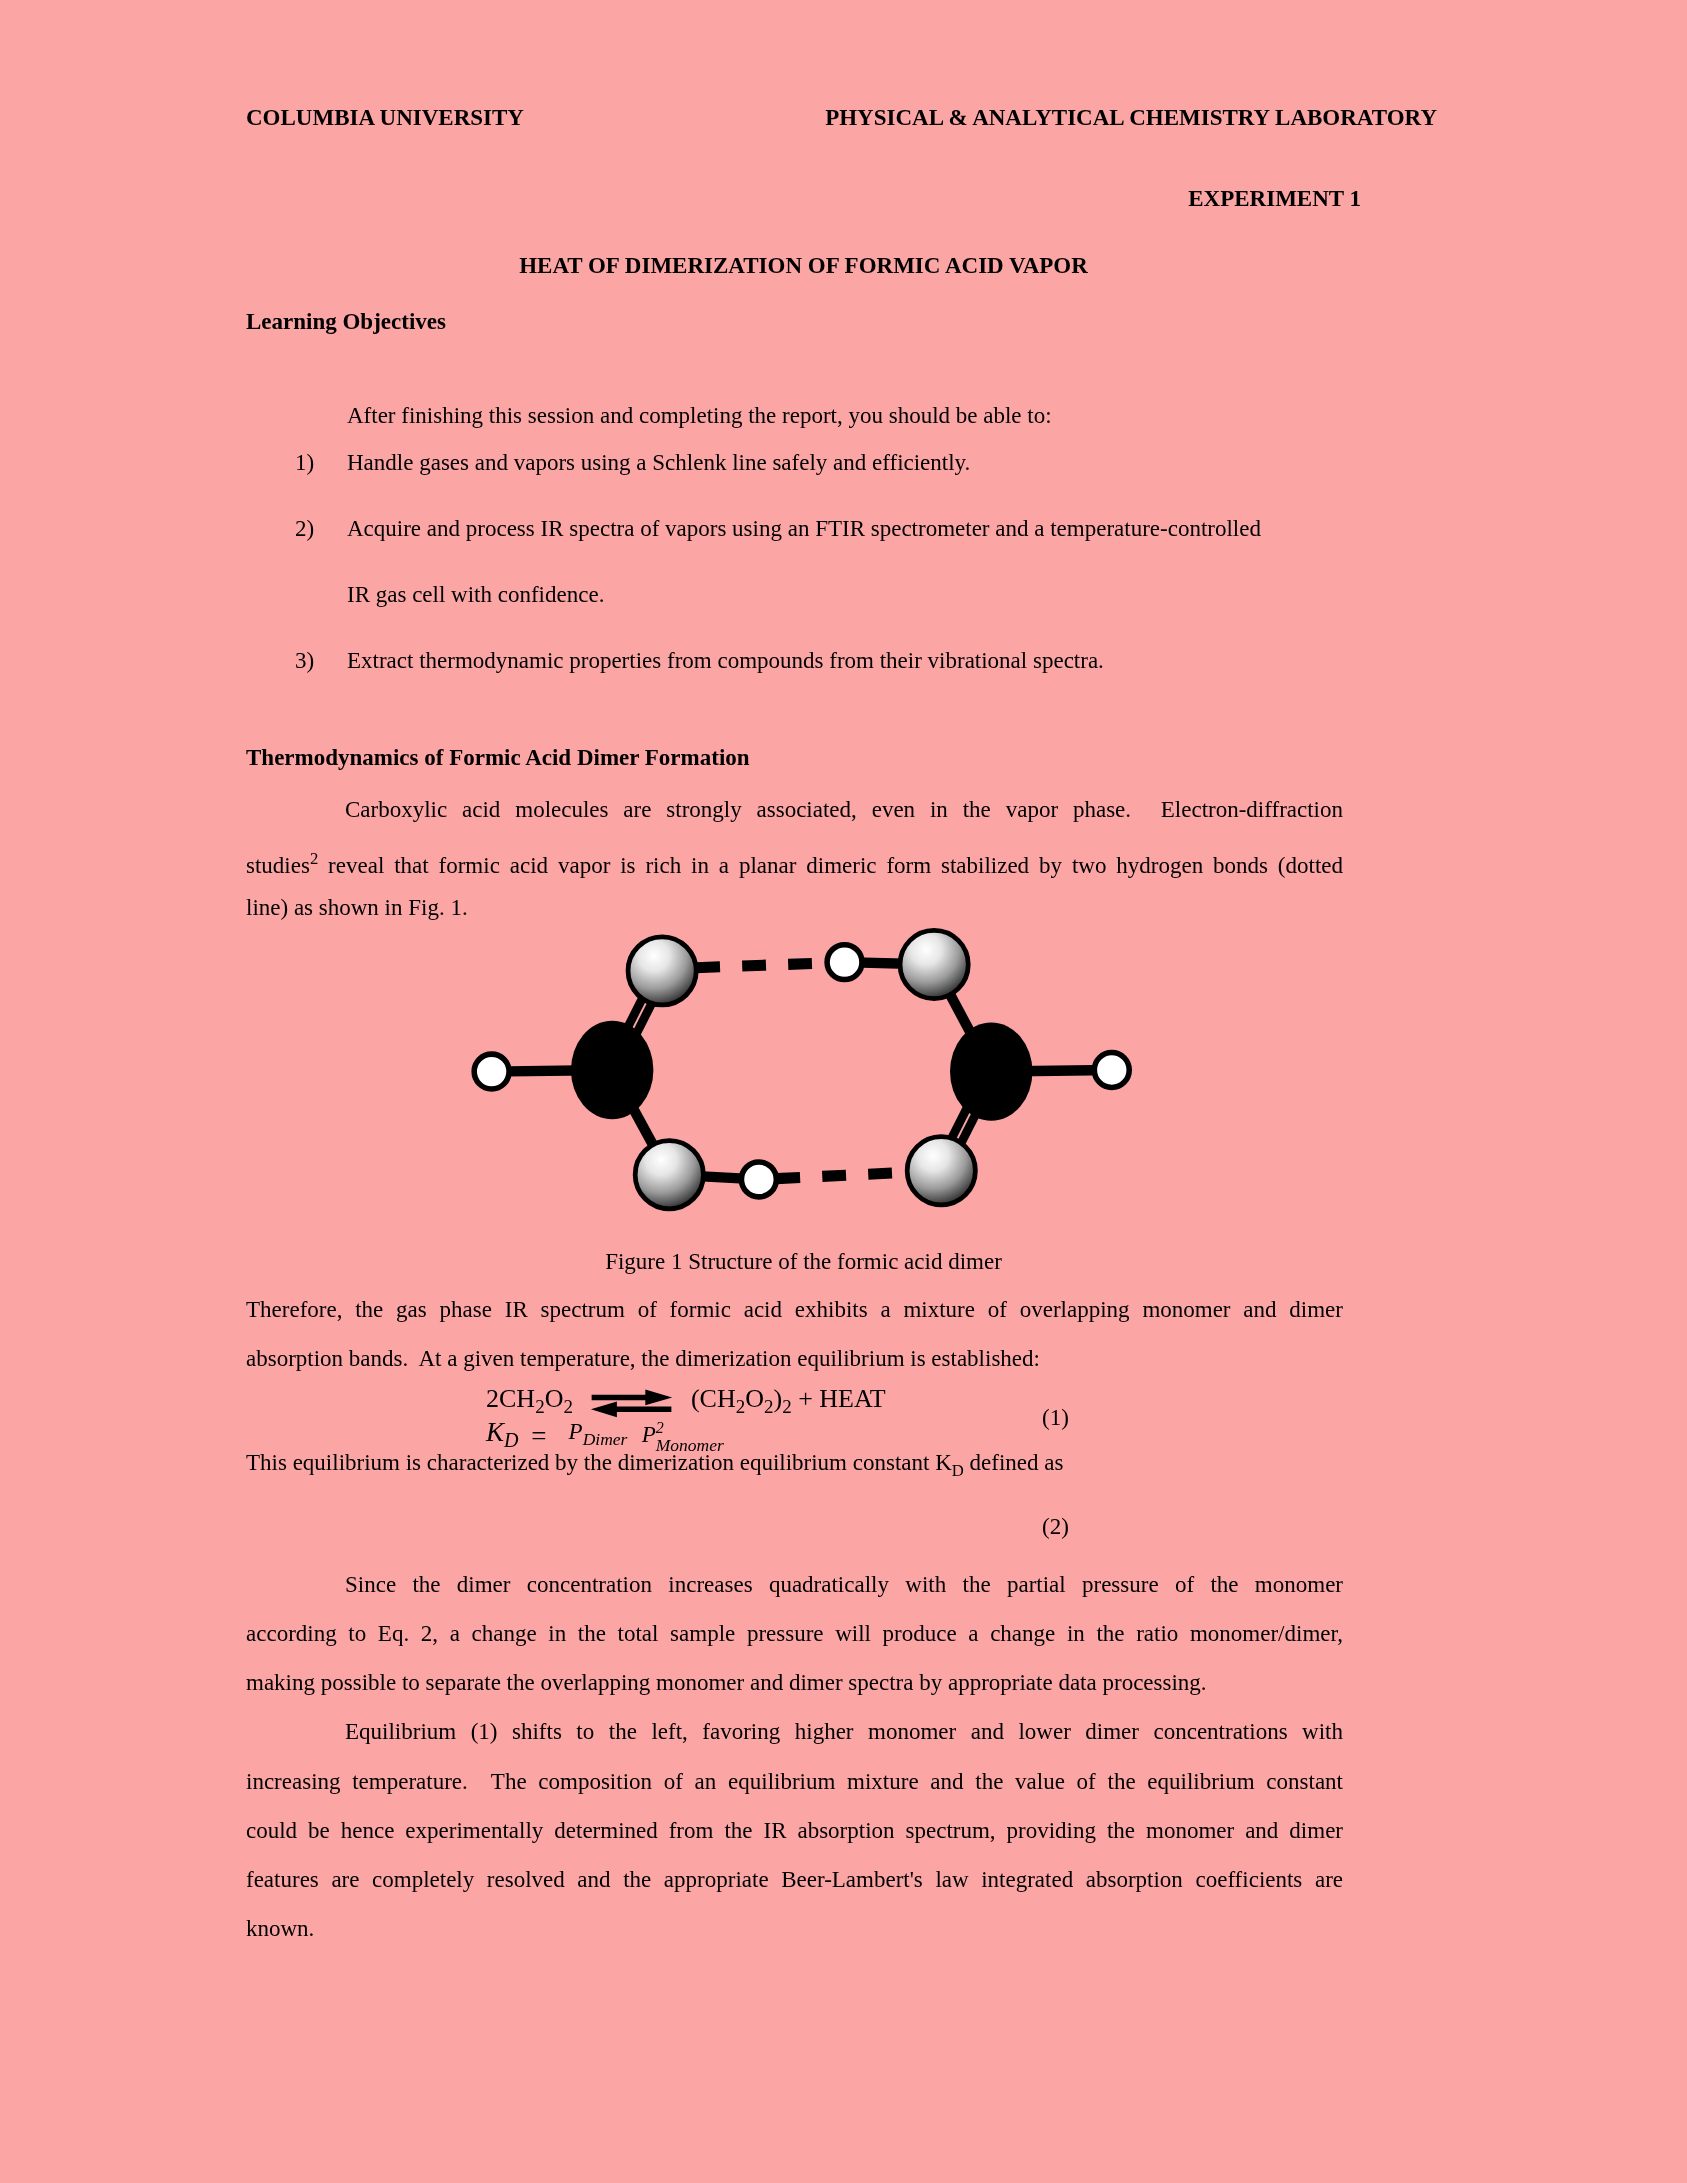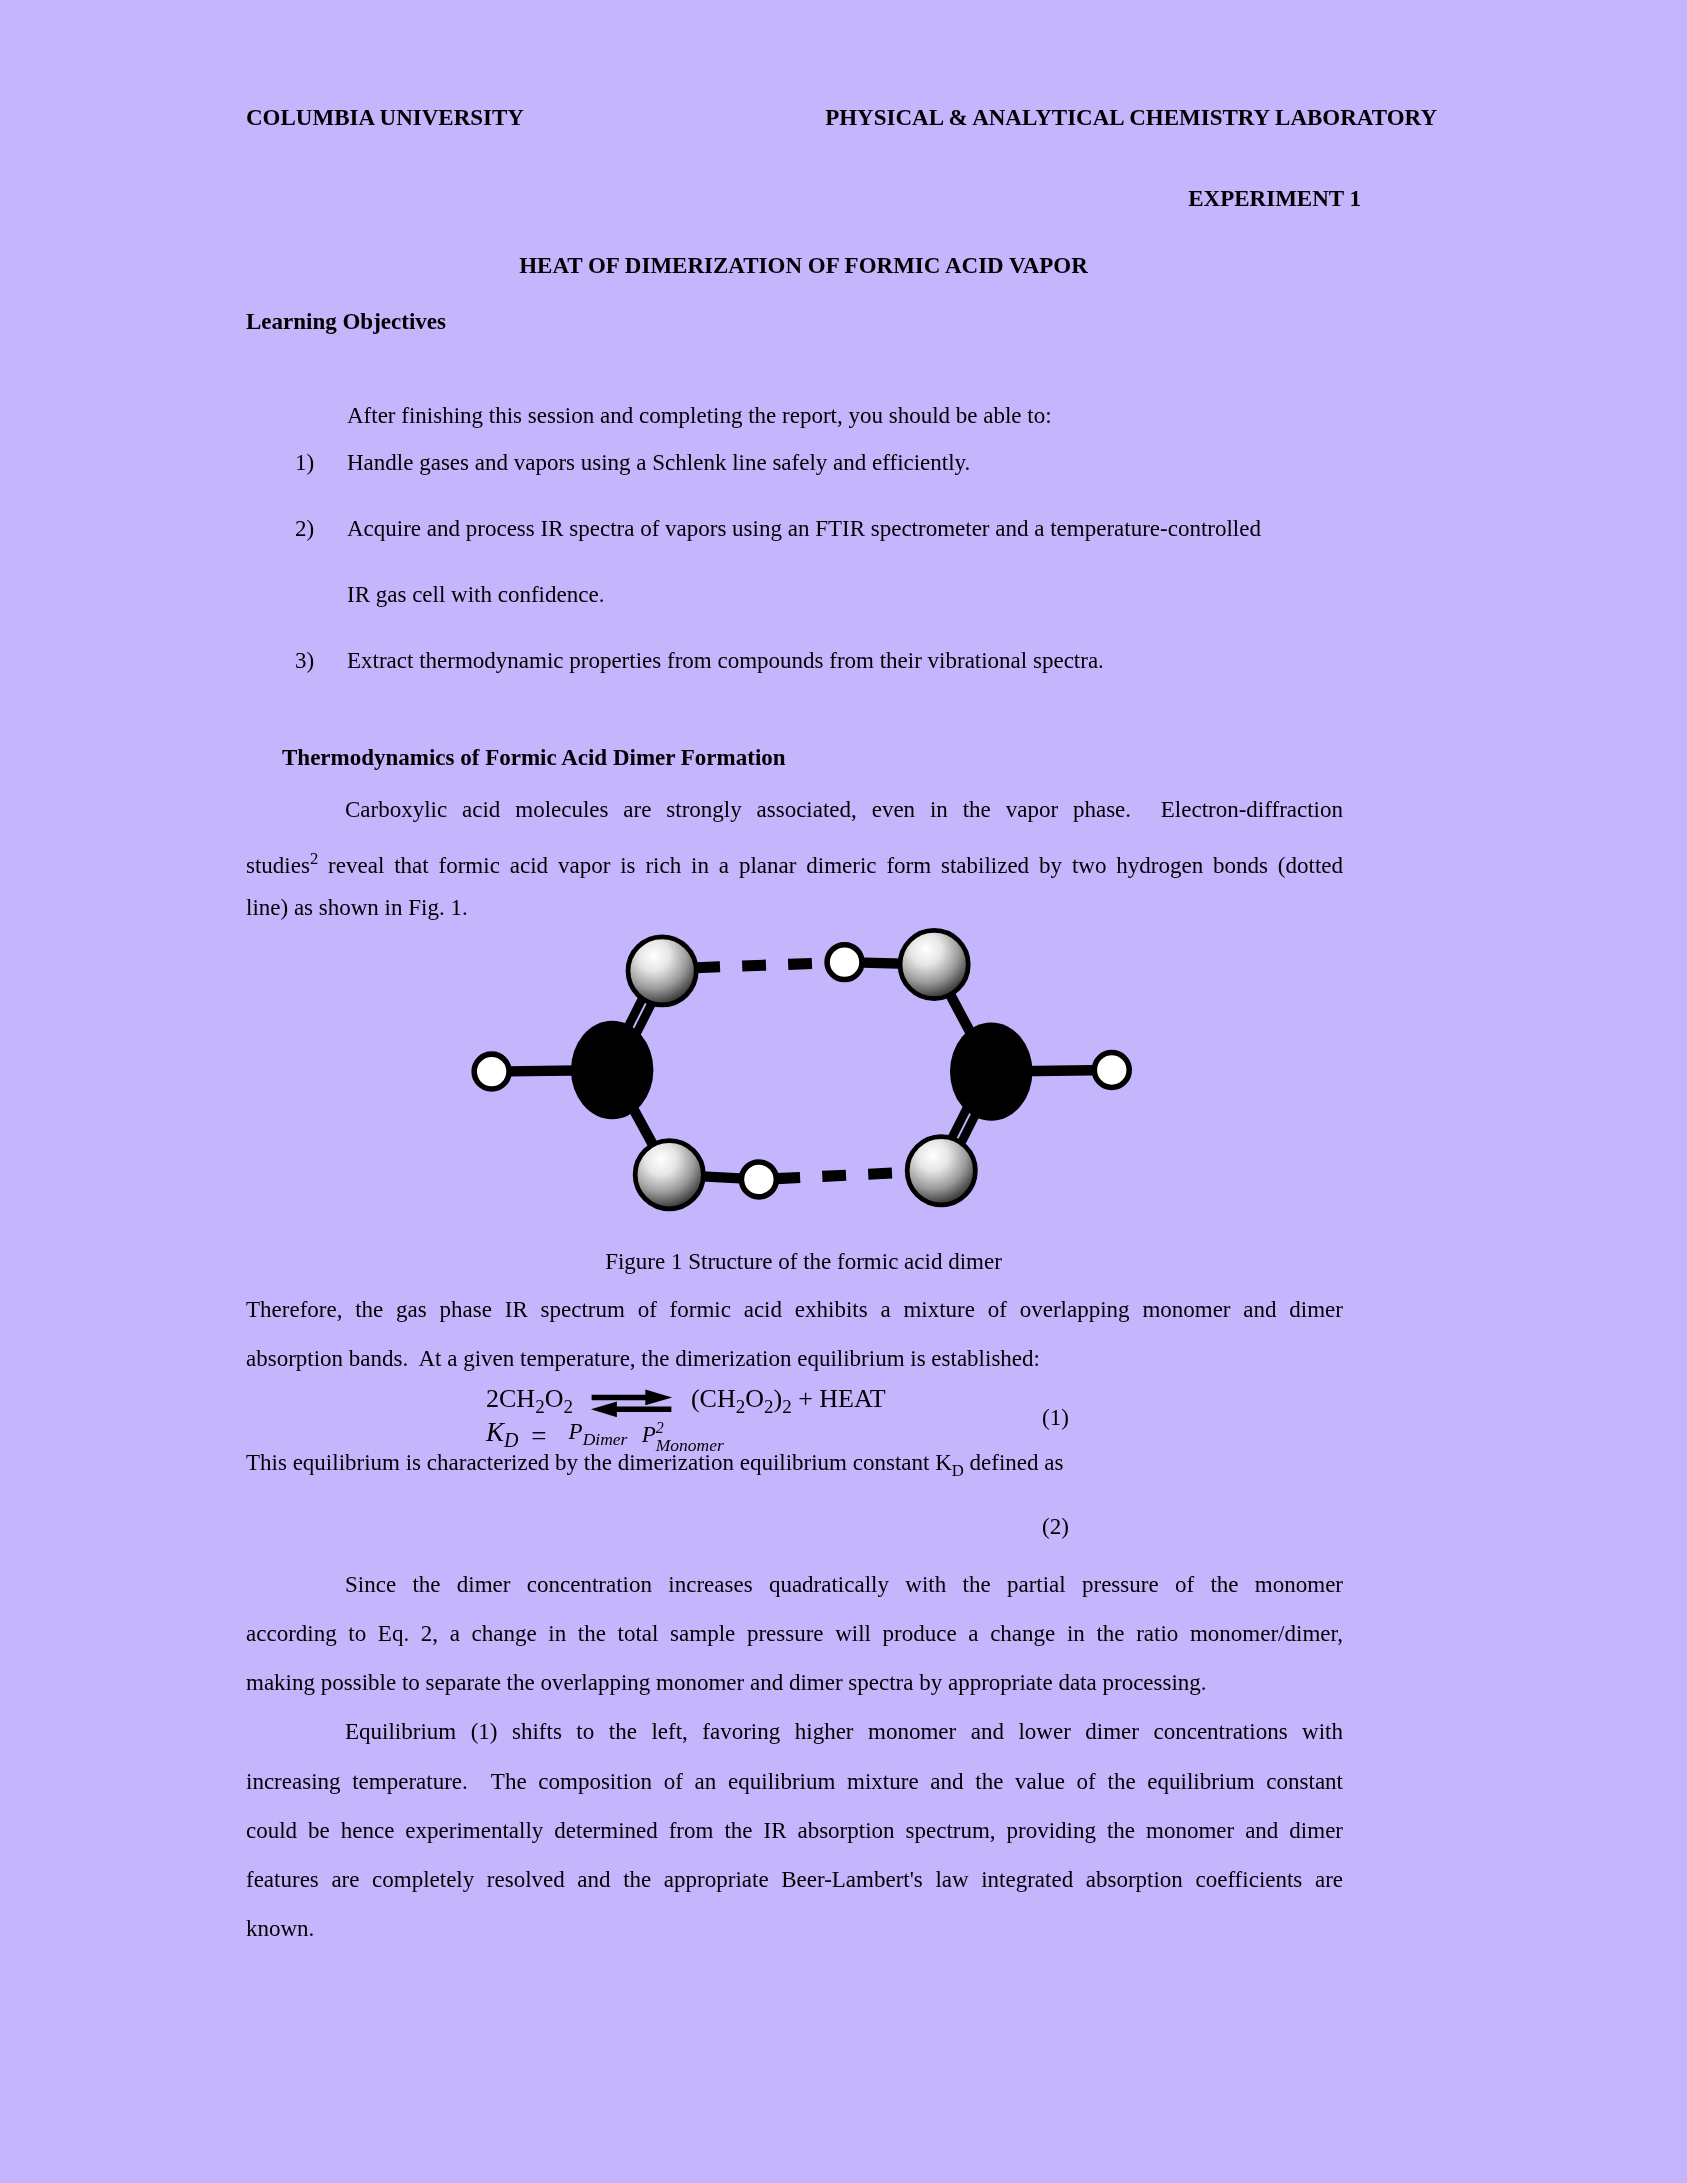--- a/index.html
+++ b/index.html
@@ -1,19 +1,19 @@
 <!DOCTYPE html>
 <html style="font-size:12.7px"><head>
 <meta charset="utf-8">
 <style>
   html,body { margin:0; padding:0; background:#888; }
   .page {
     position:relative;
     width:1687px; height:2183px;
-    background:#c4b5fd;
+    background:#fca5a5;
     font-family:"Liberation Serif", serif;
     color:#000;
     overflow:hidden;
     margin:0 auto;
   }
   .ln {
     position:absolute;
     font-size:23px;
     white-space:pre;
     line-height:32px;
@@ -83,21 +83,21 @@
   <div class="ln" style="left:295px; top:447px;">1)</div>
   <div class="ln" style="left:347px; top:447px;">Handle gases and vapors using a Schlenk line safely and efficiently.</div>
 
   <div class="ln" style="left:295px; top:513px;">2)</div>
   <div class="ln" style="left:347px; top:513px;">Acquire and process IR spectra of vapors using an FTIR spectrometer and a temperature-controlled</div>
   <div class="ln" style="left:347px; top:579px;">IR gas cell with confidence.</div>
 
   <div class="ln" style="left:295px; top:645px;">3)</div>
   <div class="ln" style="left:347px; top:645px;">Extract thermodynamic properties from compounds from their vibrational spectra.</div>
 
-  <div class="ln b" style="left:246px; top:742px;margin-left:36px;">Thermodynamics of Formic Acid Dimer Formation</div>
+  <div class="ln b" style="left:246px; top:742px;">Thermodynamics of Formic Acid Dimer Formation</div>
 
   <div class="jln ind" style="top:794px;">Carboxylic acid molecules are strongly associated, even in the vapor phase.  Electron-diffraction</div>
   <div class="jln" style="top:843px;"><span>studies</span><sup>2</sup><span> reveal that formic acid vapor is rich in a planar dimeric form stabilized by two hydrogen bonds (dotted</span></div>
   <div class="ln" style="left:246px; top:892px;">line) as shown in Fig. 1.</div>
 
   <svg class="fig" width="715" height="341" viewBox="0 0 900 430">
     <defs>
       <radialGradient id="ballGrad" cx="38%" cy="28%" r="75%">
         <stop offset="0%" stop-color="#ffffff"></stop>
         <stop offset="30%" stop-color="#e6e6e6"></stop>

